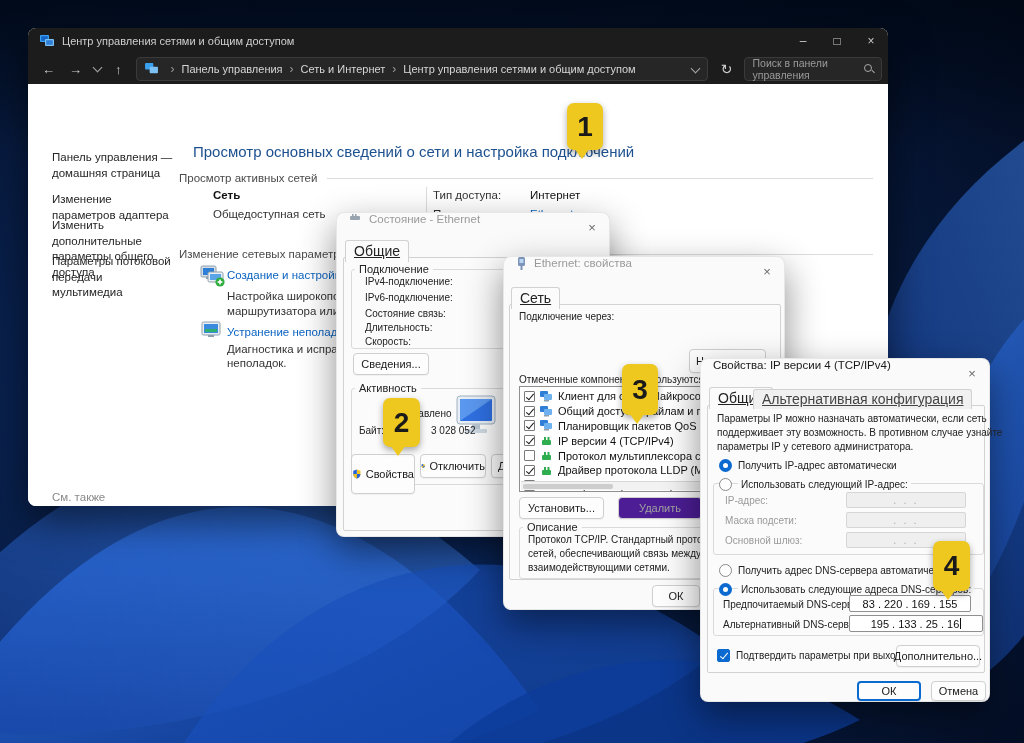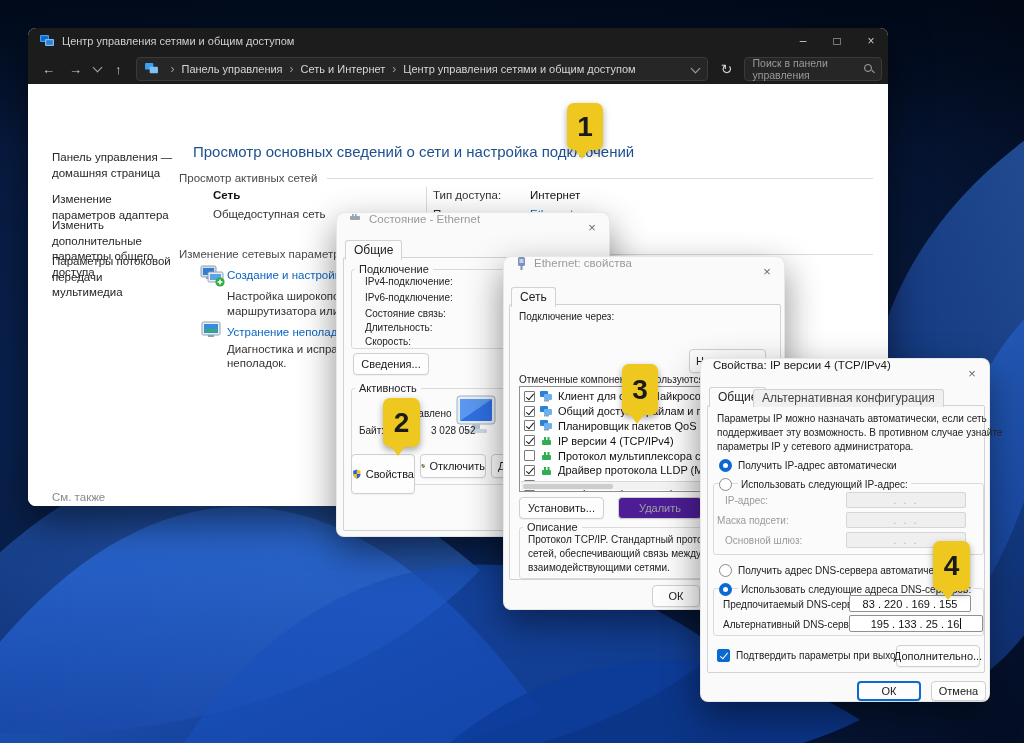--- a/index.html
+++ b/index.html
@@ -65,23 +65,23 @@
 
   
   .dialog { border-radius:8px; background:#fafafa; box-shadow:0 14px 36px rgba(0,0,0,.45);
     border:1px solid #9a9a9a33; }
   .dlg-title { position:absolute; left:0; top:0; width:100%; height:26px; display:flex;
     align-items:flex-start; font-size:11.5px; }
   .dlg-title .t-unfocused { color:#9a9a9a; }
   .dlg-title .t-focused { color:#1a1a1a; }
   .dlg-x { position:absolute; top:5px; width:18px; height:18px; display:flex; align-items:center;
     justify-content:center; color:#6a6a6a; font-size:13px; }
-  .tab { position:absolute; font-size:12px; color:#222; background:#fbfbfb;
+  .tab { position:absolute; font-size:14px; color:#222; background:#fbfbfb;
     border:1px solid #d2d2d2; border-bottom:none; border-radius:3px 3px 0 0;
-    padding:2px 8px 3px; z-index:3; }
+    padding:2px 8px 3px; z-index:3;text-decoration:underline; }
   .tab.inactive { background:#f0f0f0; color:#444; padding:1px 8px 2px; top-offset:2px; }
   .tabpage { position:absolute; background:#fbfbfb; border:1px solid #d2d2d2; border-radius:2px; z-index:2; }
   .grp { position:absolute; border:1px solid #dadada; border-radius:3px; }
   .grp-lbl { position:absolute; font-size:11px; color:#222; background:#fbfbfb; padding:0 4px; z-index:3; }
   .dlg-lbl { position:absolute; font-size:10px; color:#222; white-space:nowrap; }
   .dlg-lbl.dim { color:#9a9a9a; }
   .btn { position:absolute; background:#fdfdfd; border:1px solid #cfcfcf; border-radius:4px;
     font-size:11px; color:#1a1a1a; display:flex; align-items:center; justify-content:center;
     gap:4px; box-shadow:0 1px 1px rgba(0,0,0,.05); white-space:nowrap; }
   .btn.disabled { color:#a0a0a0; background:#4c1d95; }
@@ -440,21 +440,21 @@
   <div class="dlg-lbl" style="left:16px;top:82px;z-index:3;">параметры IP у сетевого администратора.</div>
 
   <span class="radio on" style="left:18px;top:100px;z-index:3;"></span>
   <div class="dlg-lbl" style="left:37px;top:101px;z-index:3;">Получить IP-адрес автоматически</div>
   <span class="radio" style="left:18px;top:119px;z-index:4;"></span>
   <div class="dlg-lbl" style="left:37px;top:120px;z-index:4;background:#fbfbfb;padding:0 3px;">Использовать следующий IP-адрес:</div>
 
   <div class="grp" style="left:12px;top:124px;width:271px;height:72px;z-index:3;"></div>
   <div class="dlg-lbl dim" style="left:24px;top:136px;z-index:4;">IP-адрес:</div>
   <div class="inputbox empty" style="left:145px;top:133px;width:120px;height:16px;z-index:4;letter-spacing:2px;">.        .        .</div>
-  <div class="dlg-lbl dim" style="left:16px;top:156px;z-index:4;">Маска подсети:</div>
+  <div class="dlg-lbl dim" style="left:24px;top:156px;z-index:4;">Маска подсети:</div>
   <div class="inputbox empty" style="left:145px;top:153px;width:120px;height:16px;z-index:4;letter-spacing:2px;">.        .        .</div>
   <div class="dlg-lbl dim" style="left:24px;top:176px;z-index:4;">Основной шлюз:</div>
   <div class="inputbox empty" style="left:145px;top:173px;width:120px;height:16px;z-index:4;letter-spacing:2px;">.        .        .</div>
 
   <span class="radio" style="left:18px;top:205px;z-index:3;"></span>
   <div class="dlg-lbl" style="left:37px;top:206px;z-index:3;">Получить адрес DNS-сервера автоматически</div>
   <span class="radio on" style="left:18px;top:224px;z-index:4;"></span>
   <div class="dlg-lbl" style="left:37px;top:225px;z-index:4;background:#fbfbfb;padding:0 3px;">Использовать следующие адреса DNS-серверов:</div>
 
   <div class="grp" style="left:12px;top:229px;width:271px;height:48px;z-index:3;"></div>

